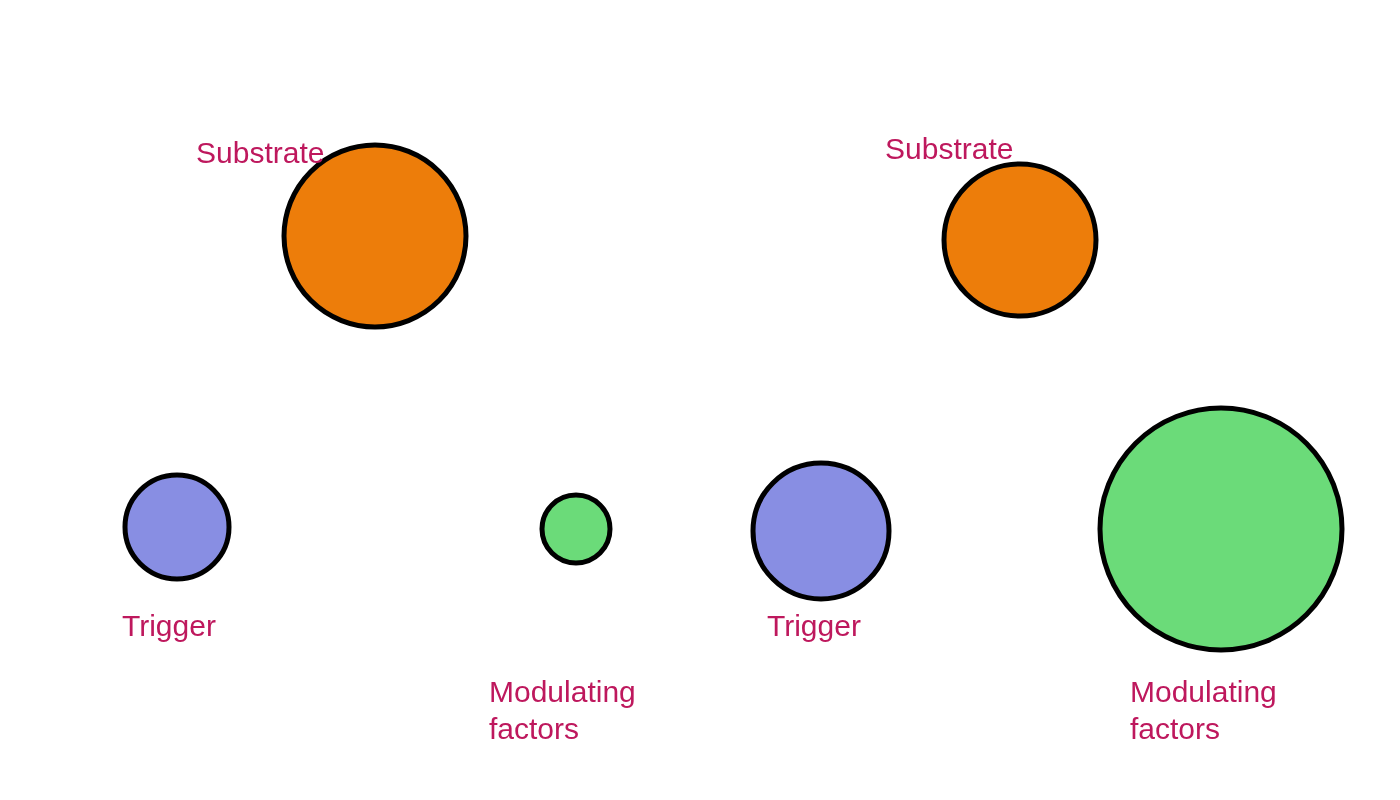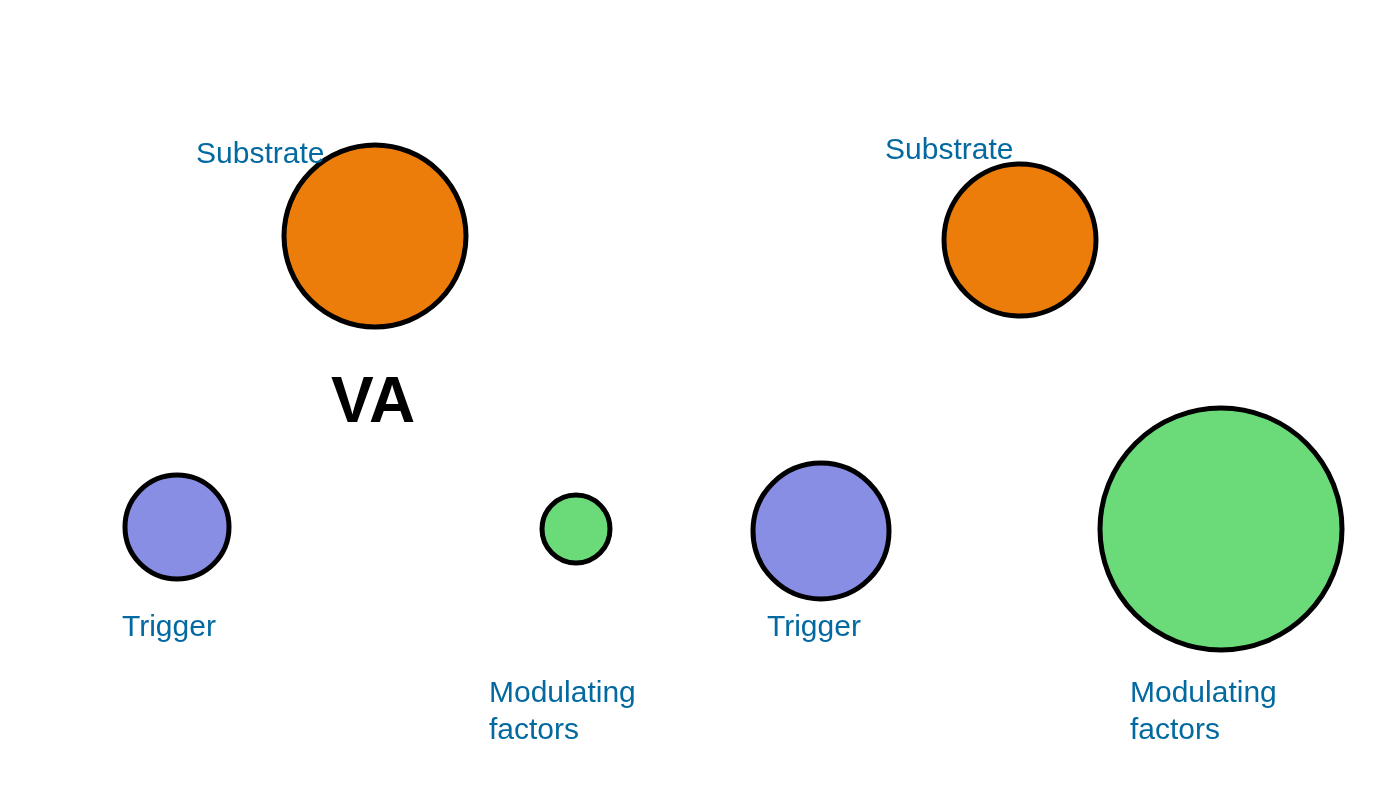--- a/index.html
+++ b/index.html
@@ -27,21 +27,21 @@
   }
   .bubble {
     stroke: #000000;
     stroke-width: 5;
   }
   .node-label {
     position: absolute;
     font-family: "Liberation Sans", sans-serif;
     font-size: 30px;
     font-weight: 400;
-    color: #0369a1;
+    color: #be185d;
     line-height: 1.22;
     white-space: pre-line;
     letter-spacing: 0px;
   }
   .vs-word {
     position: absolute;
     font-family: "Liberation Sans", sans-serif;
     font-size: 64px;
     font-weight: 700;
     color: #000000;
@@ -80,16 +80,15 @@
   <div class="node-label label-modulating-left">Modulating
 factors</div>
 
   <div class="node-label label-substrate-right">Substrate</div>
 
   <div class="node-label label-trigger-right">Trigger</div>
 
   <div class="node-label label-modulating-right">Modulating
 factors</div>
 
-  <div class="vs-word word-va">VA</div>
 
 
 </div>
 
 </body></html>

